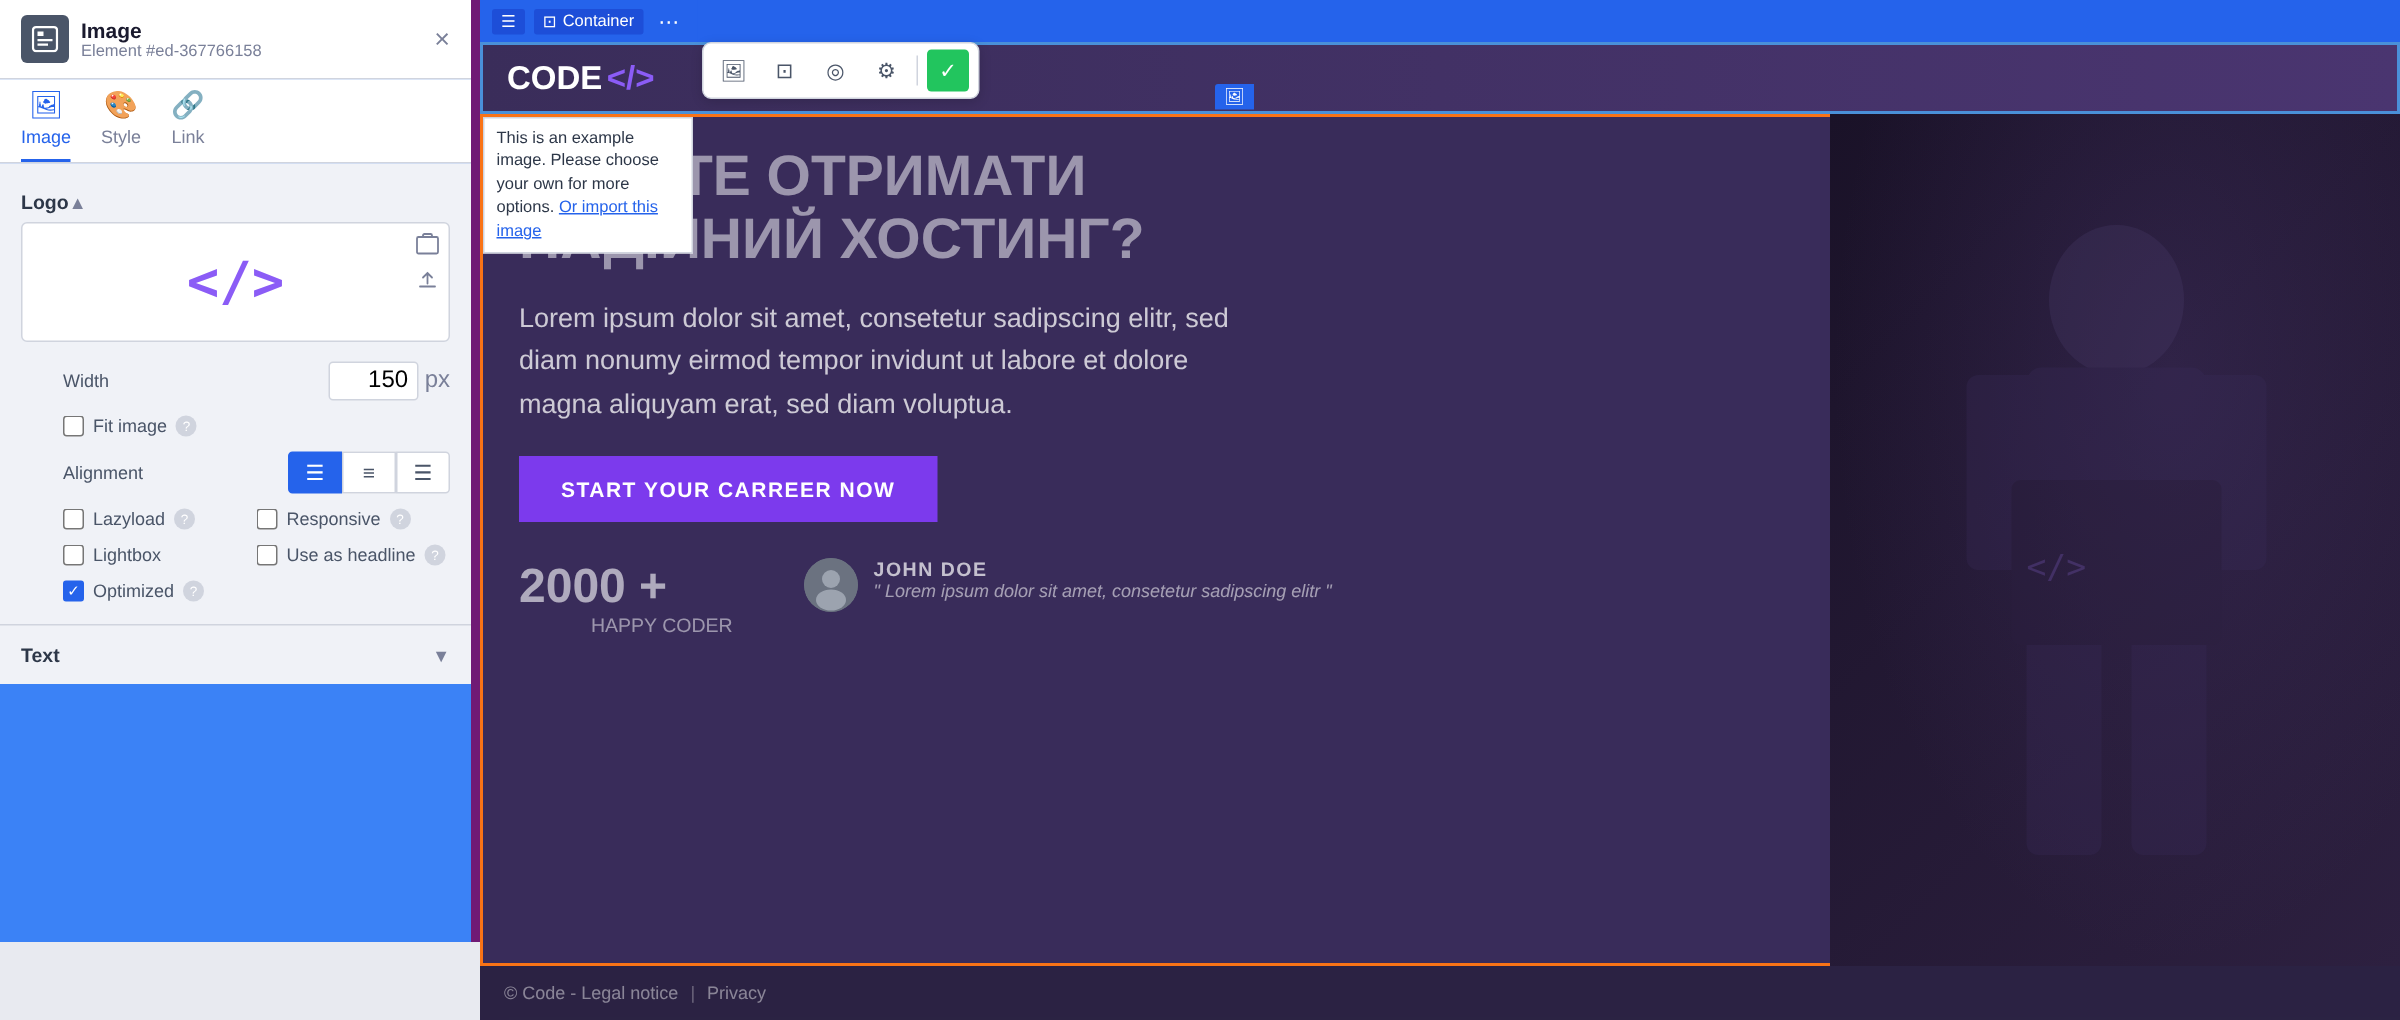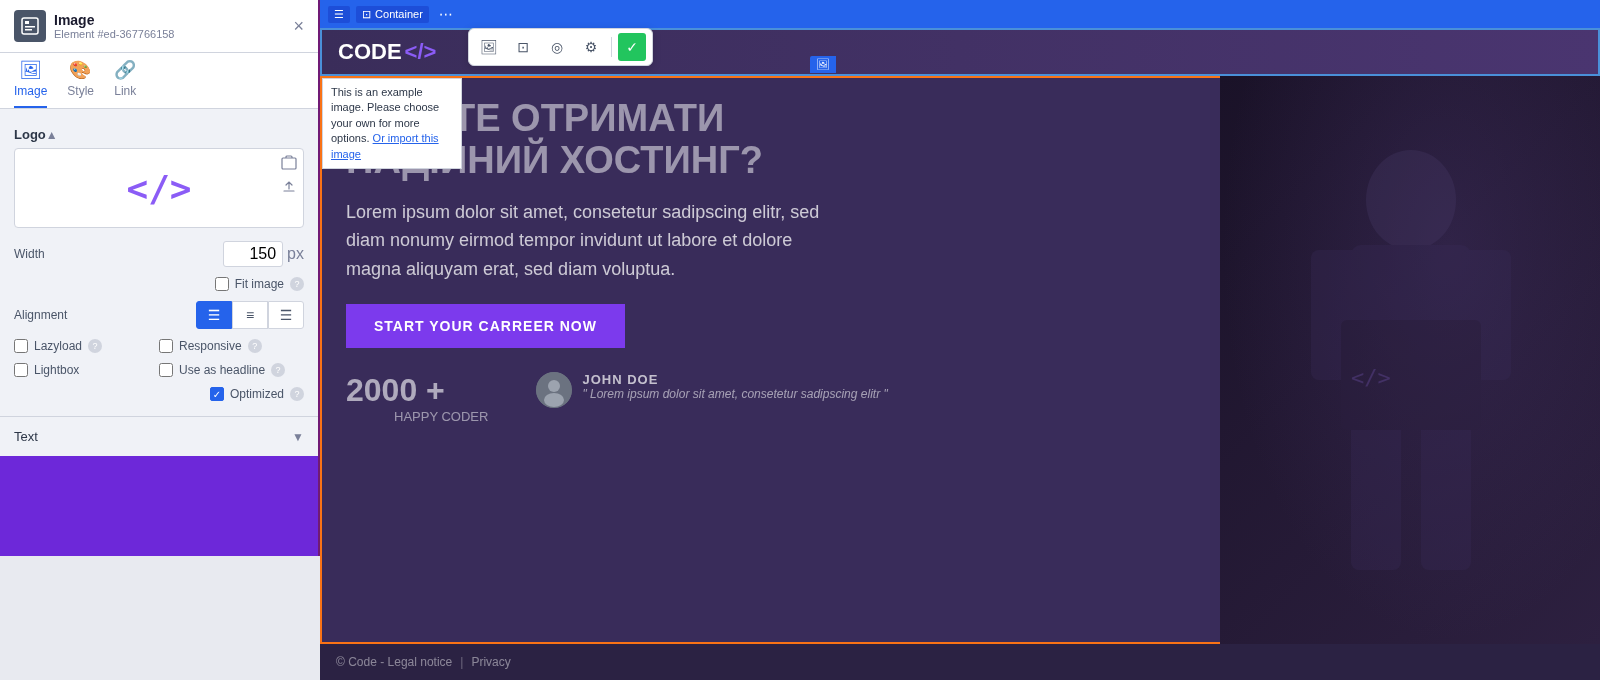--- a/index.html
+++ b/index.html
@@ -2,25 +2,25 @@
 <html><head>
   <meta charset="utf-8">
   <style>
     * { box-sizing: border-box; margin: 0; padding: 0; }
     body { font-family: 'Segoe UI', Arial, sans-serif; background: #e8eaf0; display: flex; width: 1600px; height: 680px; overflow: hidden; }
 
     
     #left-panel {
       width: 320px;
       min-width: 320px;
-      background: #6d28d9;
-      border-right: 2px solid #701a75;
+      background: #3b82f6;
+      border-right: 6px solid #701a75;
       display: flex;
       flex-direction: column;
-      height: 556px;
+      height: 628px;
       overflow-y: auto;
     }
 
     .panel-header {
       display: flex;
       align-items: center;
       justify-content: space-between;
       padding: 10px 14px;
       background: #fff;
       border-bottom: 1px solid #d0d4de;
@@ -86,23 +86,23 @@
     .image-preview-svg { color: #8b5cf6; font-size: 40px; }
     .upload-icons {
       position: absolute; top: 6px; right: 6px;
       display: flex; flex-direction: column; gap: 4px;
     }
     .upload-icon-btn {
       background: none; border: none; cursor: pointer; color: #7a8099; font-size: 14px;
     }
 
     .form-row {
-      display: flex; align-items: center; justify-content: flex-end;
+      display: flex; align-items: center; justify-content: flex-start;
       padding: 5px 0;
-      font-size: 12px; color: #4a5568;
+      font-size: 12px; color: #4a5568; margin-left: 28px;
     }
     .form-row-label { flex: 1; }
     .form-row-input {
       display: flex; align-items: center; gap: 4px;
     }
     .form-input-num {
       width: 60px; padding: 3px 6px;
       border: 1px solid #d0d4de; border-radius: 3px;
       font-size: 16px; text-align: right;
       background: #fff;
@@ -143,21 +143,21 @@
       display: inline-flex; align-items: center; justify-content: center;
       color: #fff; font-size: 10px; cursor: pointer;
     }
 
     .text-section-bar {
       display: flex; align-items: center; justify-content: space-between;
       padding: 12px 14px;
       border-top: 1px solid #d0d4de;
       background: #f0f2f7;
       cursor: pointer;
-      font-size: 13px; font-weight: 400; color: #2d3748;
+      font-size: 13px; font-weight: 700; color: #2d3748;
     }
 
     
     #canvas-area {
       flex: 1;
       background: #3a2d5a;
       position: relative;
       overflow: hidden;
       height: 680px;
     }

